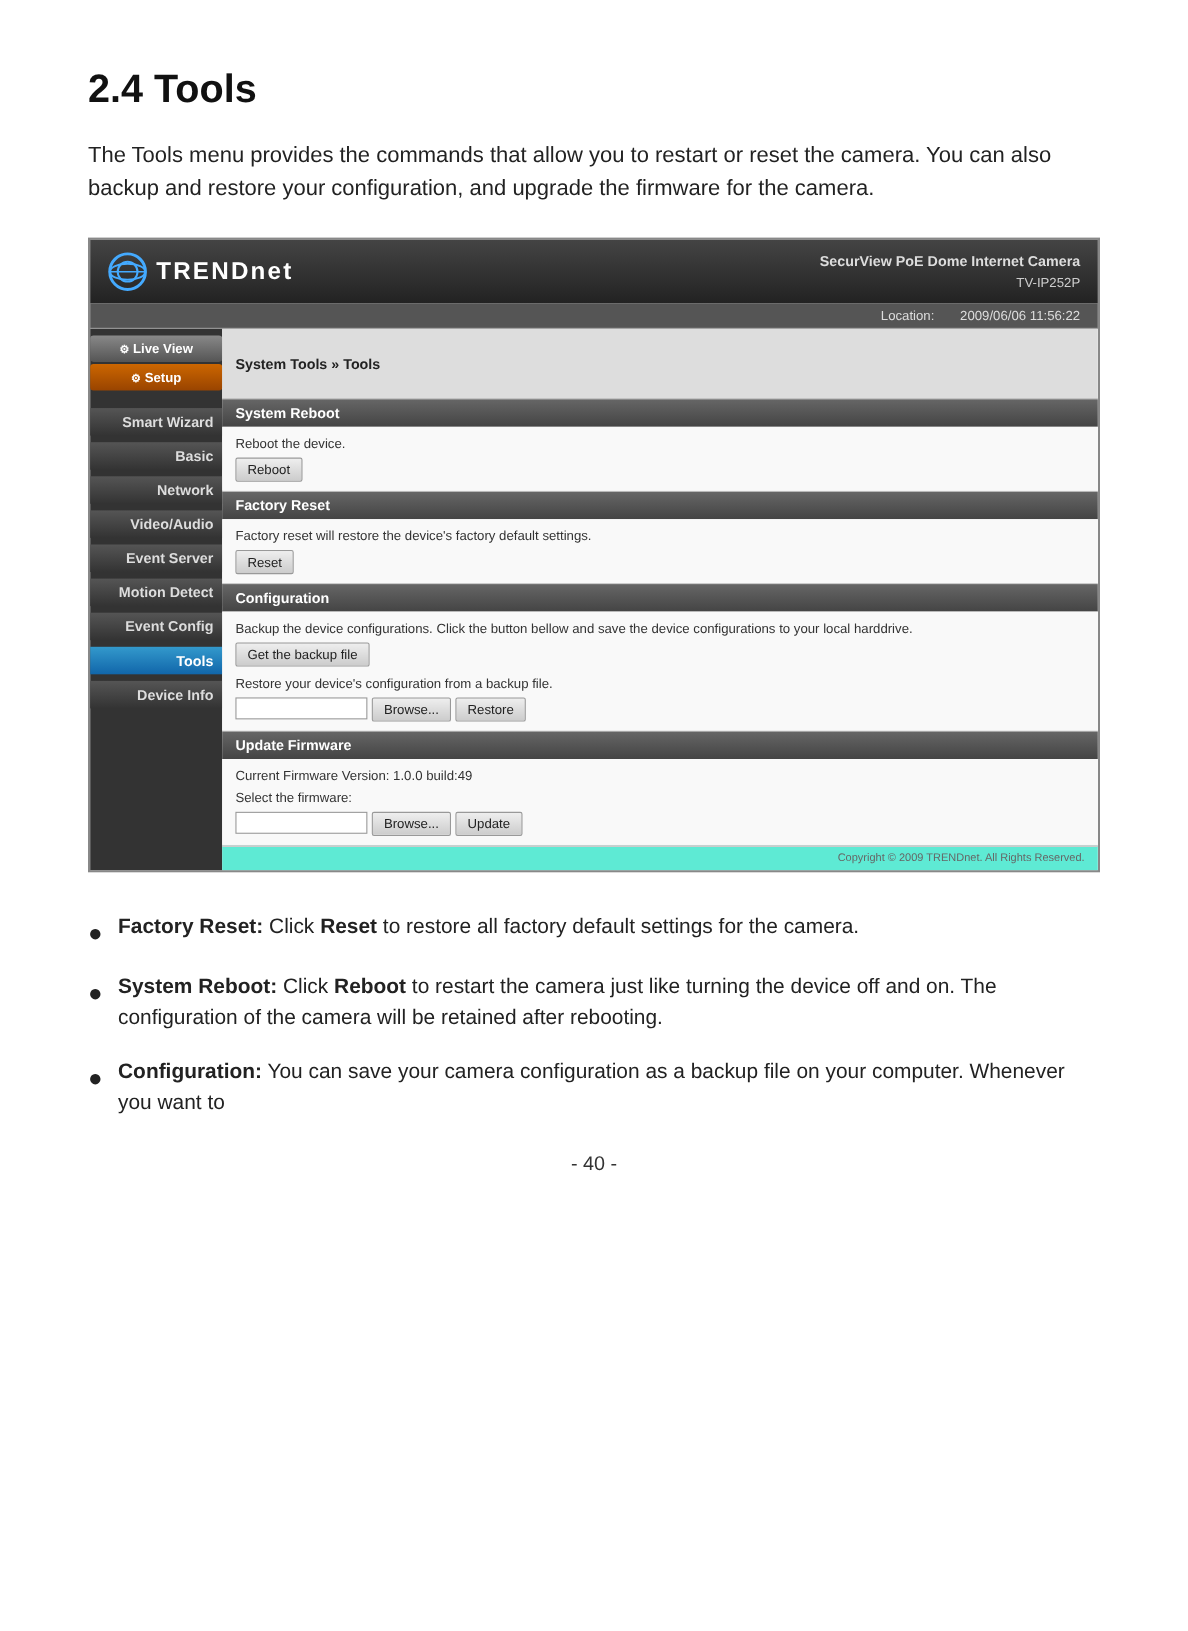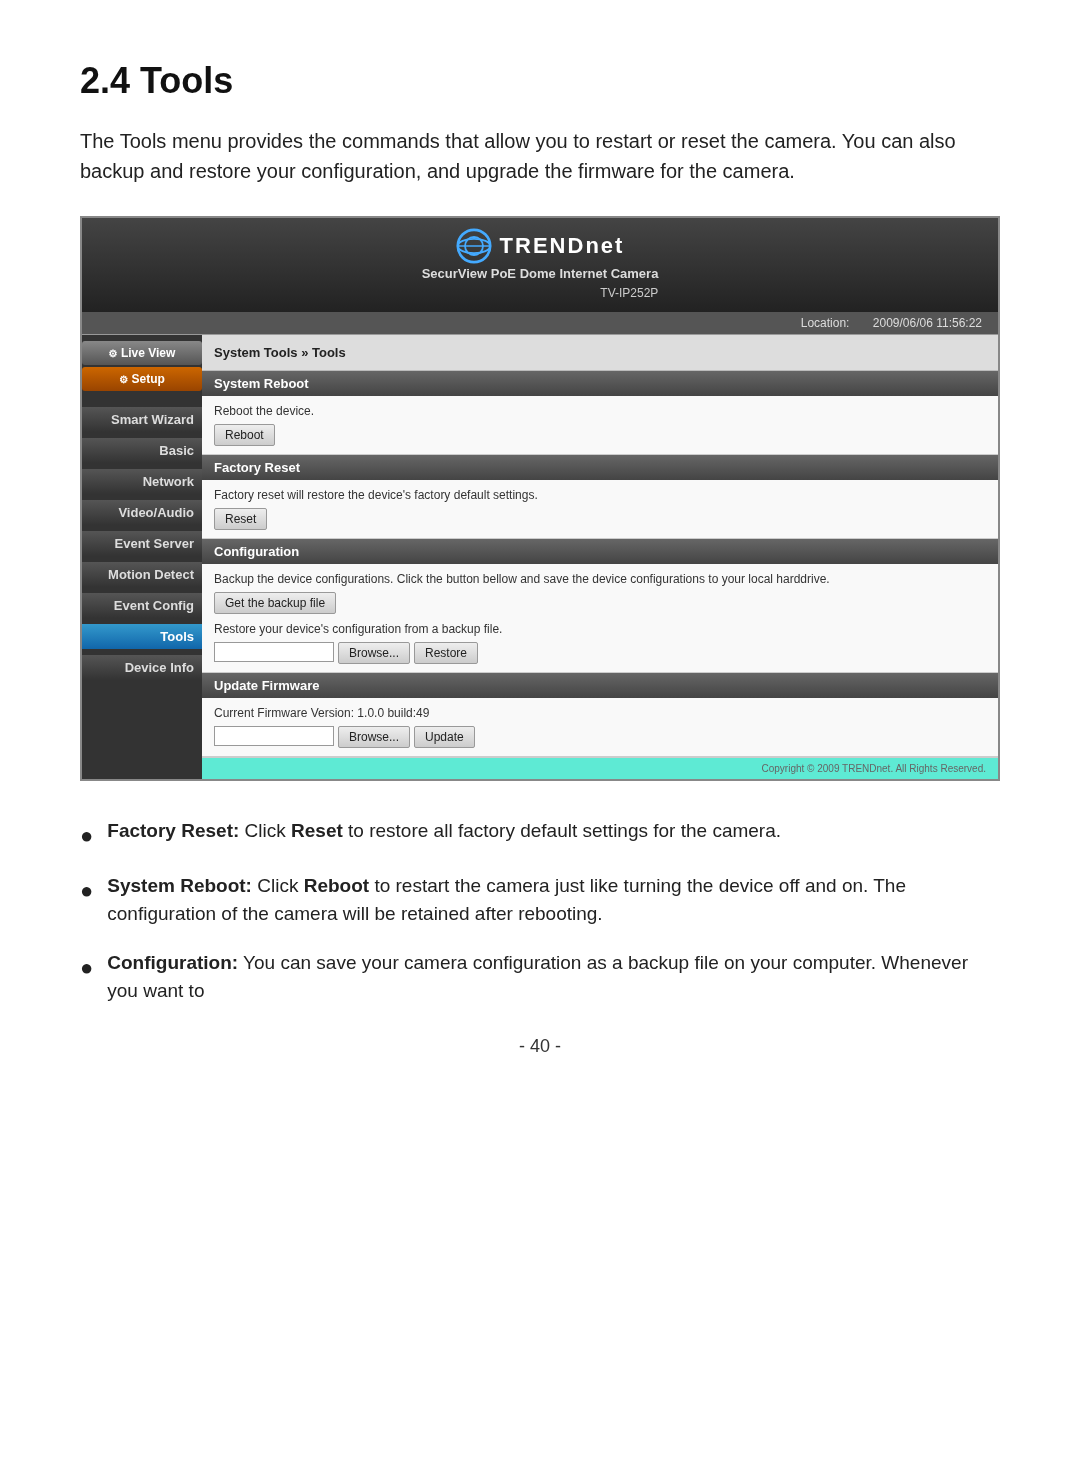--- a/index.html
+++ b/index.html
@@ -34,21 +34,20 @@
       margin-bottom: 36px;
     }
 
     
     .cam-header {
       background: linear-gradient(to bottom, #444, #222);
       display: flex;
       align-items: center;
       justify-content: space-between;
       padding: 10px 16px;
-      flex-direction: column;
     }
 
     .cam-logo {
       display: flex;
       align-items: center;
       gap: 8px;
     }
 
     .cam-logo-icon {
       width: 36px;
@@ -151,21 +150,21 @@
     }
 
     
     .cam-main {
       flex: 1;
       padding: 0;
     }
 
     .cam-breadcrumb {
       background: #ddd;
-      padding: 10px 12px;
+      padding: 24px 12px;
       font-size: 13px;
       font-weight: bold;
       color: #222;
       border-bottom: 1px solid #bbb;
     }
 
     .cam-section {
       border-bottom: 1px solid #ccc;
     }
 
@@ -339,20 +338,21 @@
             <button class="cam-btn">Browse...</button>
             <button class="cam-btn">Restore</button>
           </div>
         </div>
       </div>
 
       <div class="cam-section">
         <div class="cam-section-header">Update Firmware</div>
         <div class="cam-section-body">
           <p>Current Firmware Version: 1.0.0 build:49</p>
+          <p style="margin-top:6px;">Select the firmware:</p>
           <div class="cam-input-row">
             <input class="cam-file-input" type="text" readonly="" value="" style="">
             <button class="cam-btn">Browse...</button>
             <button class="cam-btn">Update</button>
           </div>
         </div>
       </div>
 
       <div class="cam-footer">Copyright © 2009 TRENDnet. All Rights Reserved.</div>
 

